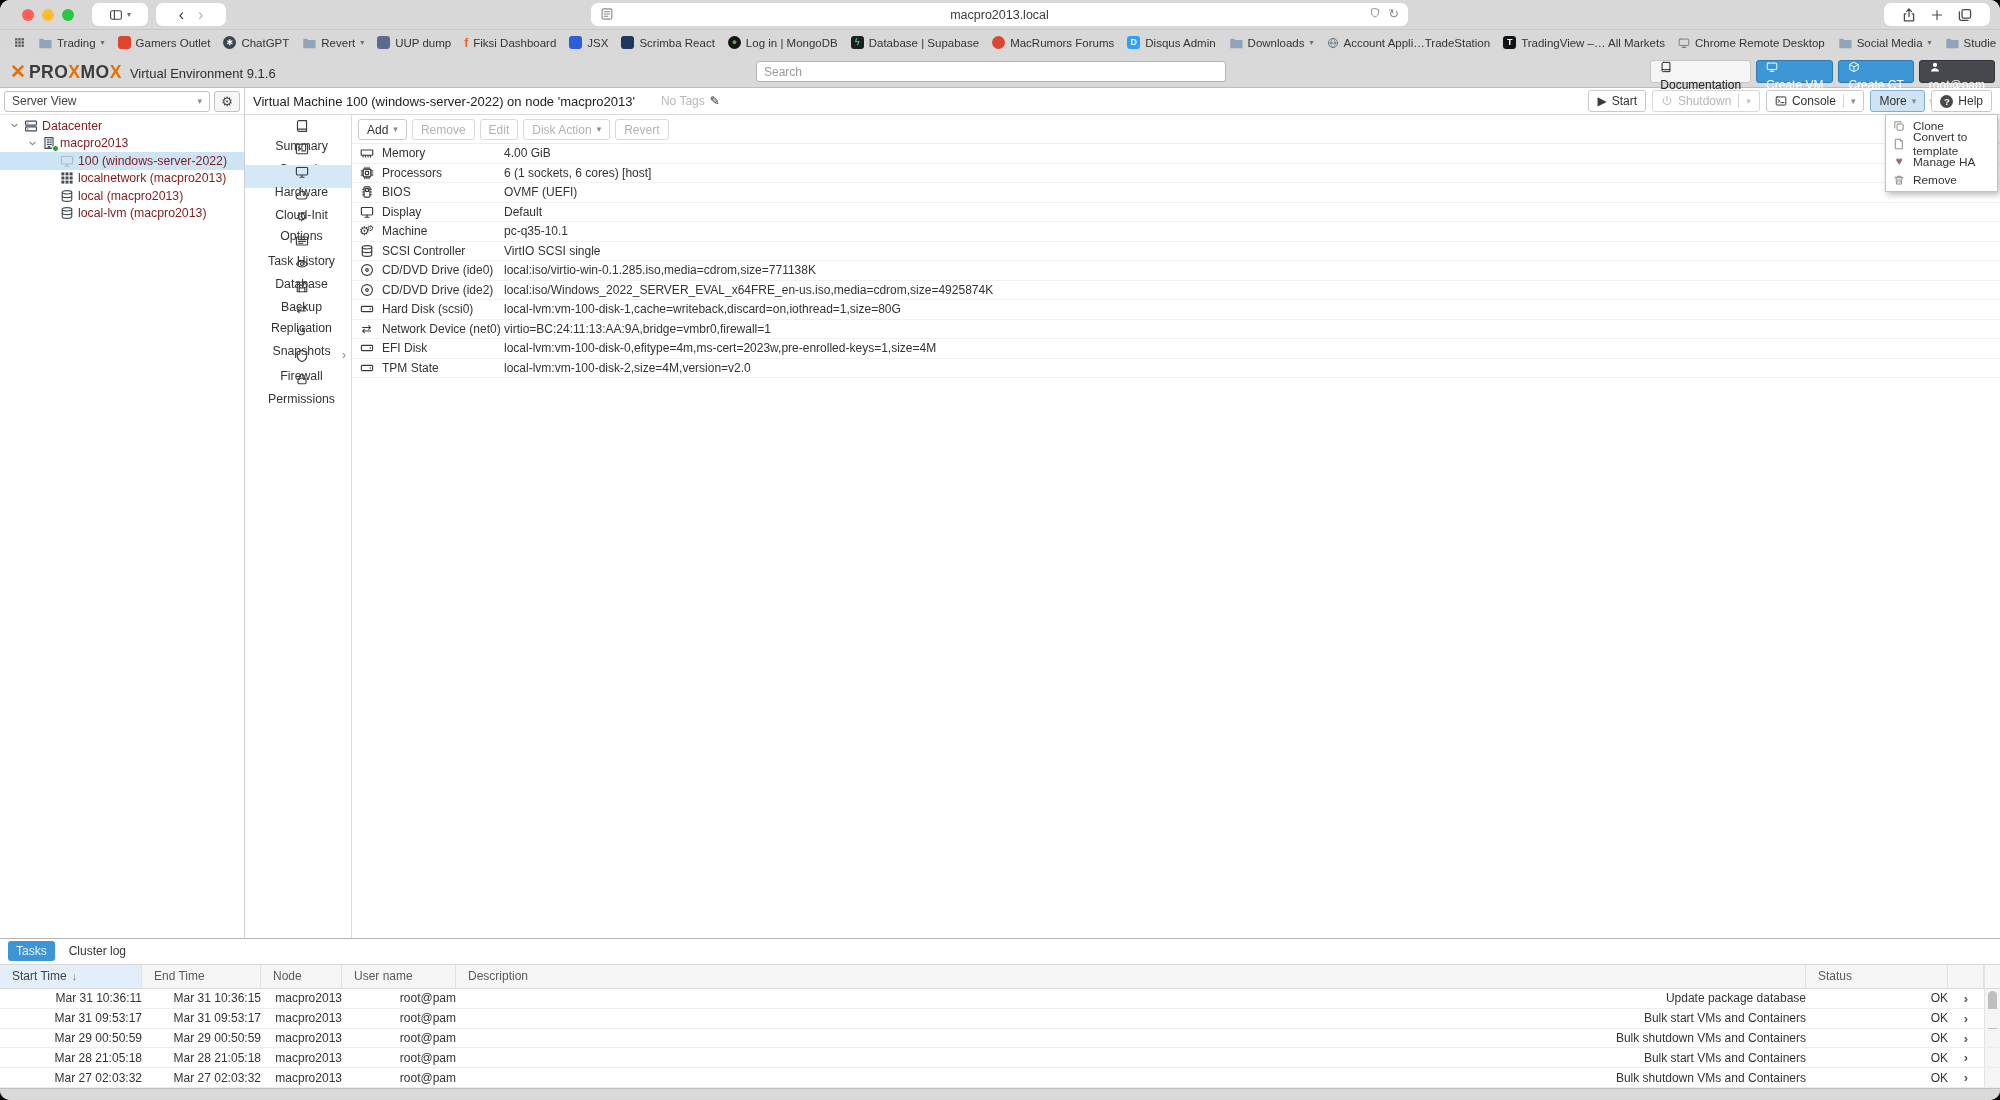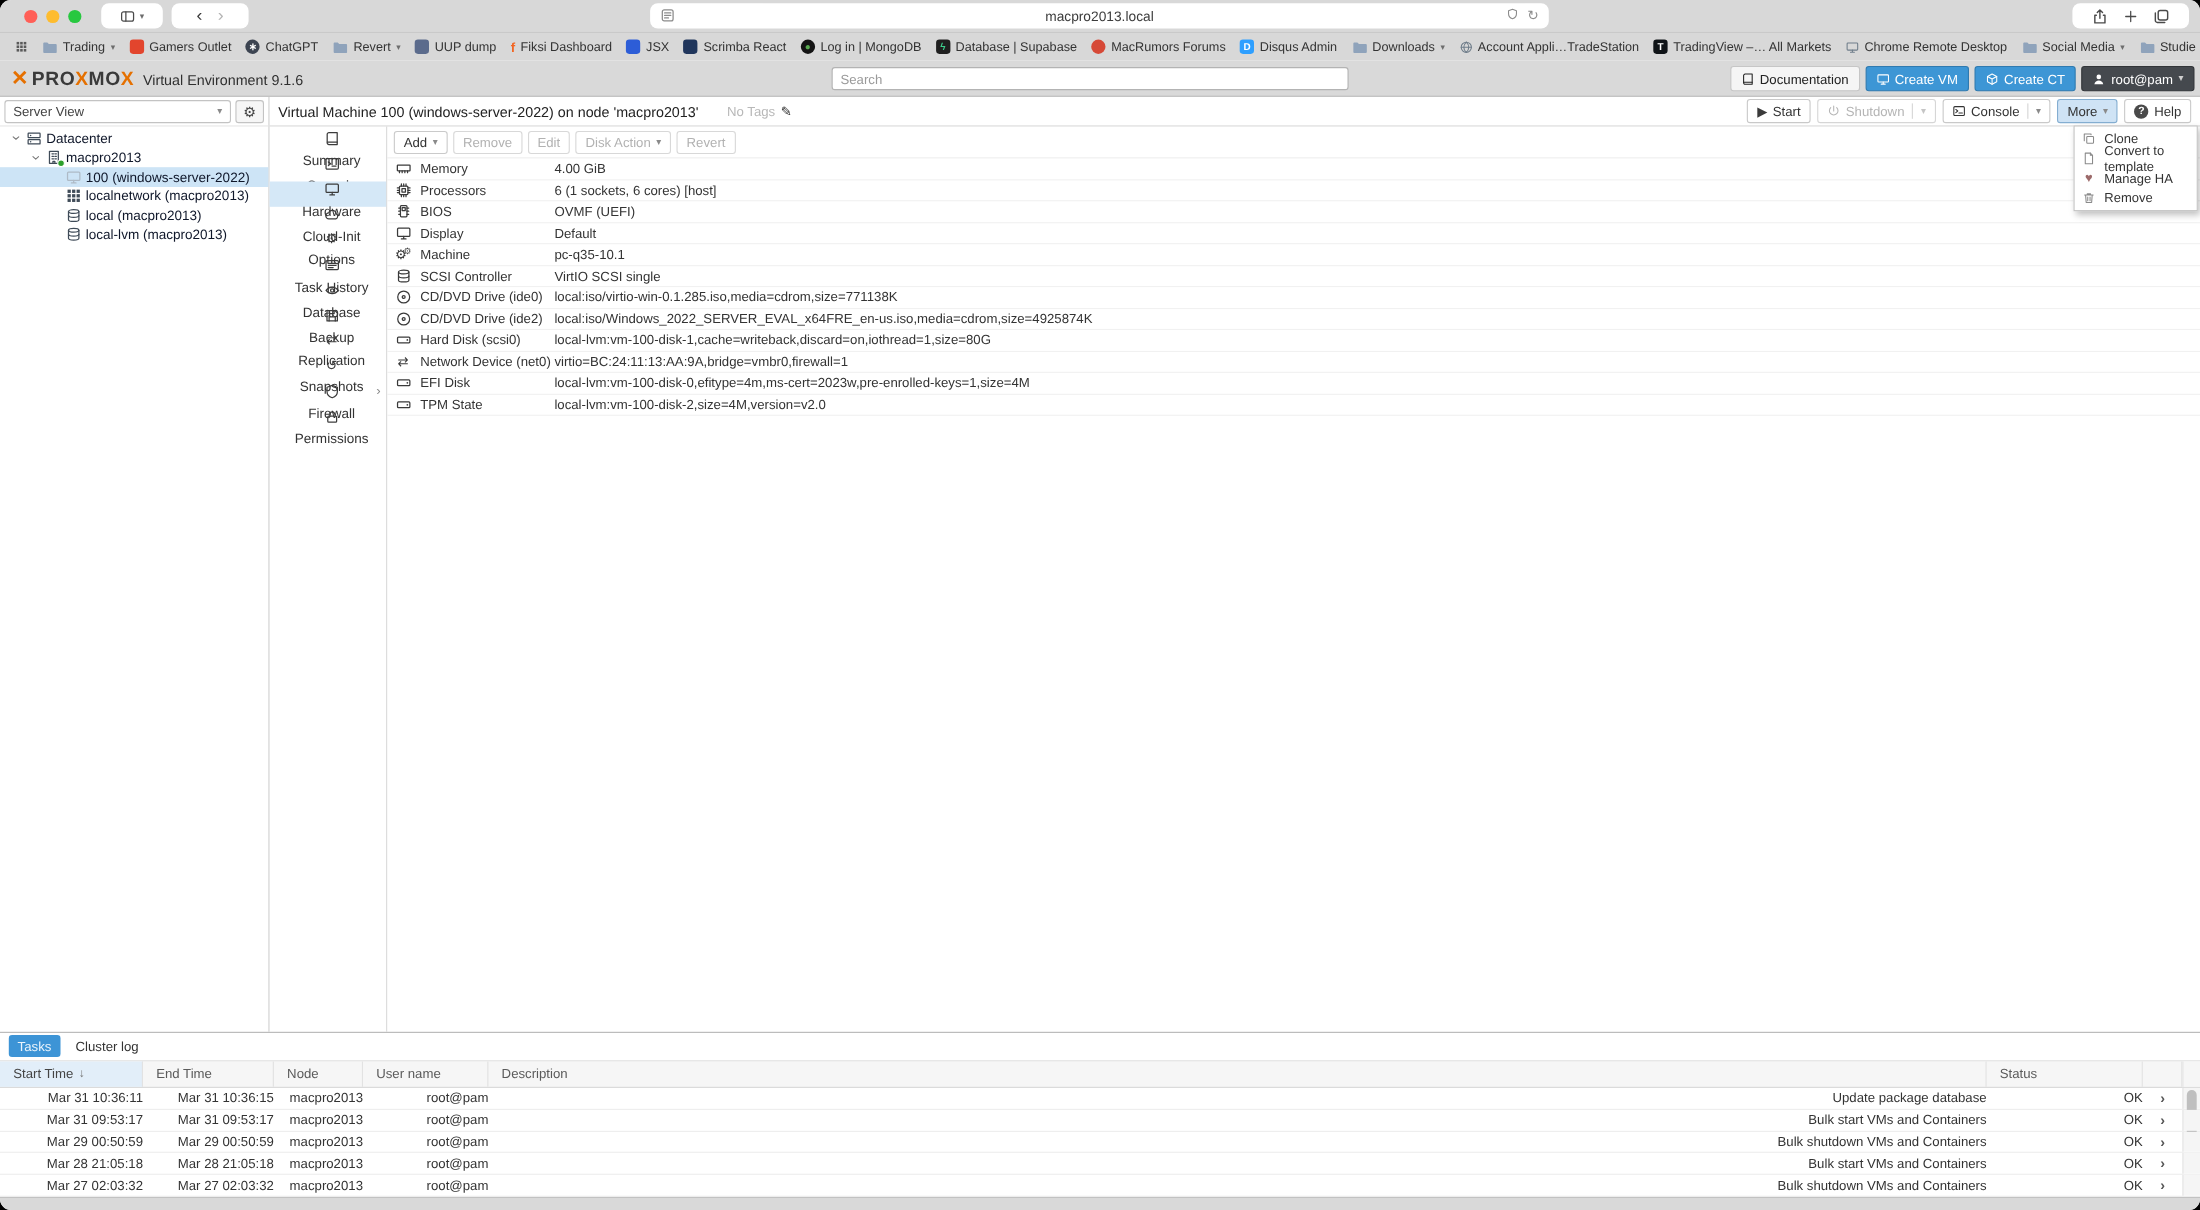--- a/index.html
+++ b/index.html
@@ -39,33 +39,33 @@
 
 .pve-header { height:33px; background:#d9d9d9; border-bottom:1px solid #bdbdbd; position:relative; display:flex; align-items:center; }
 .brand { display:flex; align-items:baseline; margin-left:10px; }
 .logo-mark { color:#e57000; font-weight:bold; font-size:19px; margin-right:3px; }
 .logo-word { font-weight:bold; font-size:17.5px; color:#3a3a3a; letter-spacing:.5px; }
 .logo-word .ox { color:#e57000; }
 .pve-version { margin-left:8px; font-size:13px; color:#2f2f2f; }
 .pve-search { position:absolute; left:756px; top:6px; width:470px; height:21px; border:1px solid #b3b3b3; border-radius:3px; font-size:12px; padding:0 7px; color:#ec4899; font-family:"Liberation Sans",sans-serif; background:#fff; }
 .pve-search::placeholder { color:#9a9a9a; }
 .hdr-btns { position:absolute; right:5px; top:5px; display:flex; gap:5px; }
-.hbtn { height:23px; border-radius:3px; display:flex; align-items:center; gap:5px; padding:0 9px; font-size:12px; }
+.hbtn { height:23px; border-radius:3px; display:flex; align-items:flex-start; gap:5px; padding:0 9px; font-size:12px;flex-direction:column; }
 .hbtn.light { background:#f5f5f5; border:1px solid #c6c6c6; color:#222; }
 .hbtn.blue { background:#3d96d5; border:1px solid #2f7ab0; color:#fff; }
 .hbtn.dark { background:#45494e; border:1px solid #323539; color:#fff; }
 
 
 .main { display:flex; height:850px; background:#fff; }
 .tree-panel { width:245px; border-right:1px solid #cfcfcf; display:flex; flex-direction:column; }
 .tree-header { height:27px; display:flex; align-items:center; gap:4px; padding:0 4px; border-bottom:1px solid #e6e6e6; }
 .viewsel { flex:1; height:21px; border:1px solid #c3c3c3; border-radius:3px; display:flex; align-items:center; justify-content:space-between; padding:0 7px; font-size:12px; color:#444; background:#fff; }
 .gearbtn { width:26px; height:21px; border:1px solid #c3c3c3; border-radius:3px; background:#f6f6f6; display:flex; align-items:center; justify-content:center; font-size:13px; color:#444; }
 .tree-list { padding-top:2px; }
-.tree-row { height:17.5px; display:flex; align-items:center; gap:4px; font-size:12.3px; color:#0f172a; }
+.tree-row { height:17.5px; display:flex; align-items:center; gap:4px; font-size:12.3px; color:#7f1d1d; }
 .tree-row.selected { background:#cde4f6; }
 .expander { width:12px; color:#7a7a7a; display:flex; justify-content:center; }
 .expander svg { width:9px; height:9px; }
 .tree-ico { position:relative; display:flex; color:#3f4b58; }
 .badge { position:absolute; right:-3px; bottom:-2px; width:7px; height:7px; border-radius:50%; background:#2ca02c; border:1px solid #fff; }
 
 .content-panel { flex:1; display:flex; flex-direction:column; position:relative; }
 .content-header { height:27px; border-bottom:1px solid #dadada; display:flex; align-items:center; padding:0 8px; }
 .vm-title { font-size:13px; color:#222; }
 .notags { margin-left:26px; font-size:12px; color:#b8b8b8; }
@@ -103,21 +103,21 @@
 .bottom { height:150px; border-top:1px solid #b5b5b5; background:#fff; display:flex; flex-direction:column;text-align:right; }
 .task-tabs { height:26px; display:flex; align-items:center; gap:6px; padding-left:8px; border-bottom:1px solid #d8d8d8; }
 .ttab { font-size:12px; color:#333; padding:3px 8px; border-radius:3px; }
 .ttab.active { background:#3d94d6; color:#eaf4fc; }
 .task-header { height:25px; display:flex; background:#f6f6f6; border-bottom:1px solid #d9d9d9; font-size:12px; color:#5a5a5a; align-items:center; }
 .th-cell { padding-left:12px; height:100%; display:flex; align-items:center; gap:5px; border-right:1px solid #e2e2e2; }
 .th-cell.sorted { background:#e2eef9; color:#444; }
 .sort-arrow { font-size:11px; color:#777; }
 .task-row { height:19.8px; display:flex; align-items:center; font-size:12px; color:#333; border-bottom:1px solid #ededed; }
 .td-cell { padding-left:12px; overflow:hidden; white-space:nowrap; }
-.c-start{width:130px;} .c-end{width:119px;} .c-node{width:81px;} .c-user{width:114px;} .c-desc{flex:1;} .c-status{width:142px;} .c-chev{width:36px; display:flex; justify-content:center;}
+.c-start{width:142px;} .c-end{width:119px;} .c-node{width:81px;} .c-user{width:114px;} .c-desc{flex:1;} .c-status{width:142px;} .c-chev{width:36px; display:flex; justify-content:center;}
 .c-scroll{width:16px; height:100%; position:relative; border-left:1px solid #e3e3e3; background:#f5f5f5;}
 .row-chev { color:#555; font-weight:bold; font-size:13px; padding-left:0; }
 .scroll-thumb { position:absolute; top:2px; left:3px; width:9px; height:44px; background:#bfbfbf; border-radius:5px; }
 
 .footer { height:12px; background:#d9d9d9; border-top:1px solid #bfbfbf; }
 </style>
 </head>
 <body>
 
 <div class="window">

